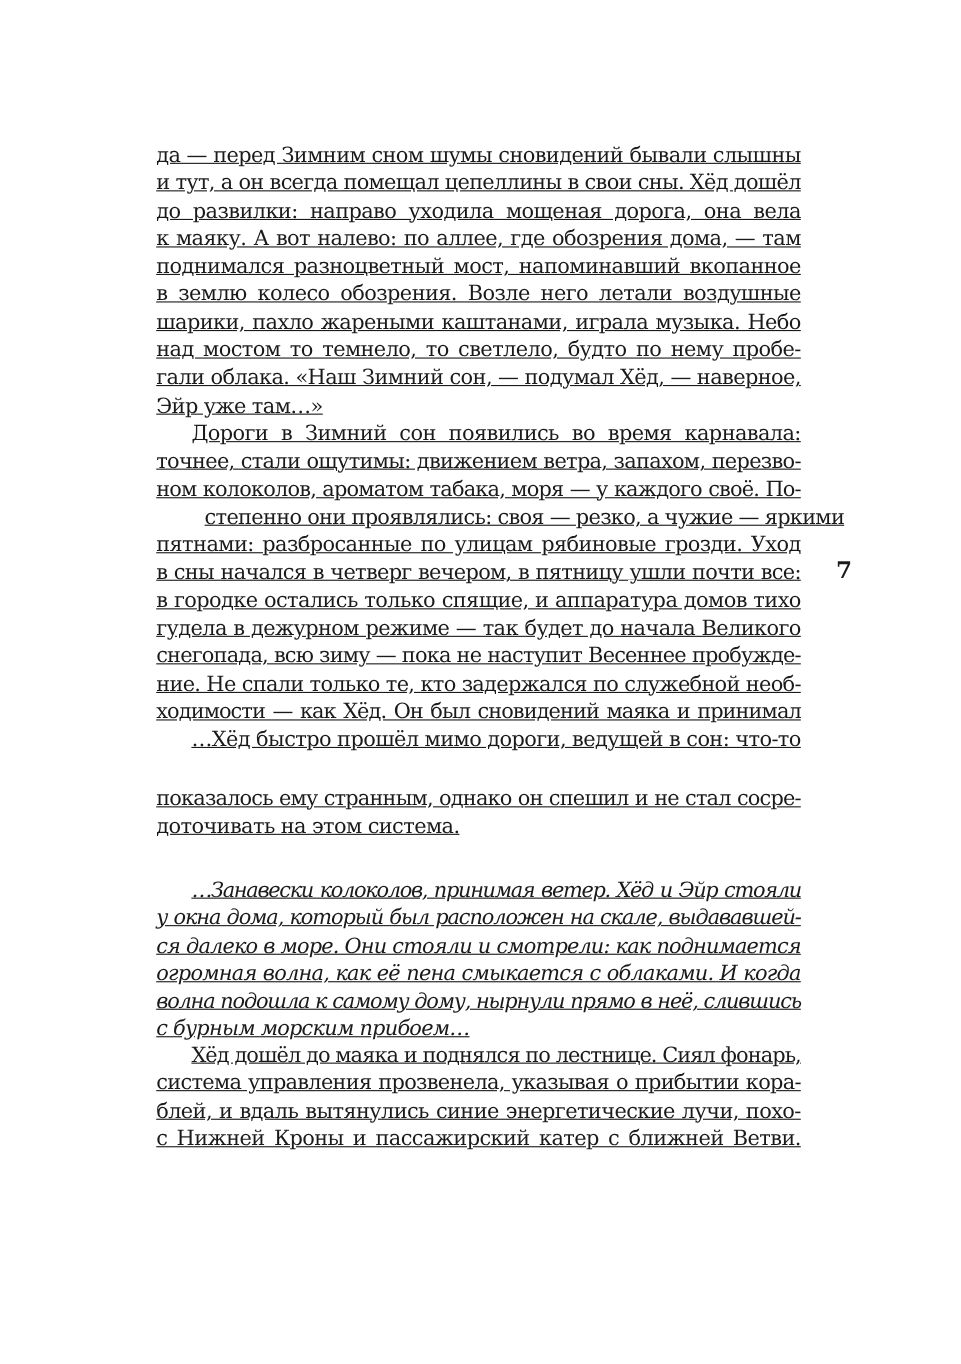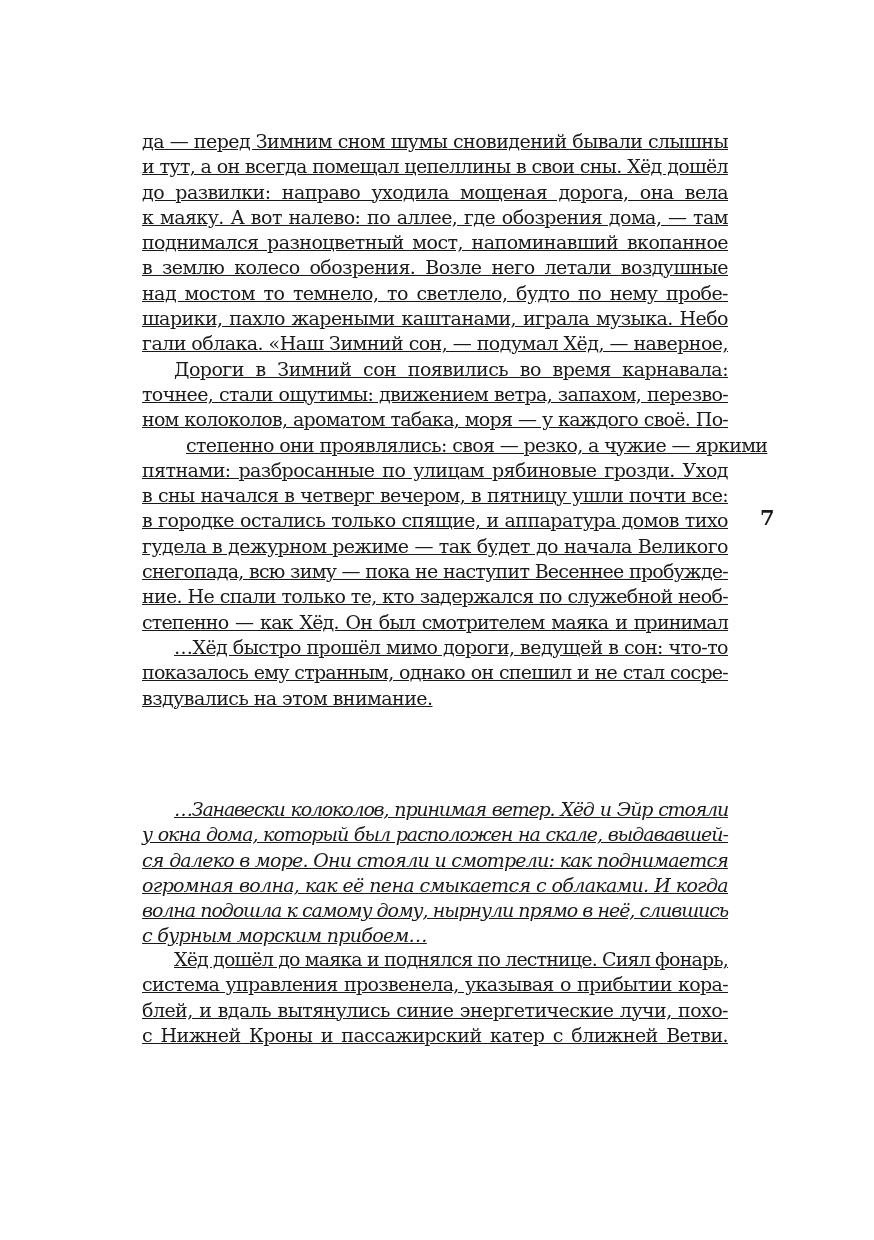--- a/index.html
+++ b/index.html
@@ -67,37 +67,38 @@
 <body>
 
 <div class="page">
   <div class="text-block" id="block-1">
       <span class="line">да — перед Зимним сном шумы сновидений бывали слышны</span>
       <span class="line" style="letter-spacing: -0.65px;">и тут, а он всегда помещал цепеллины в свои сны. Хёд дошёл</span>
       <span class="line">до развилки: направо уходила мощеная дорога, она вела</span>
       <span class="line">к маяку. А вот налево: по аллее, где обозрения дома, — там</span>
       <span class="line">поднимался разноцветный мост, напоминавший вкопанное</span>
       <span class="line">в землю колесо обозрения. Возле него летали воздушные</span>
+      <span class="line">шарики, пахло жареными каштанами, играла музыка. Небо</span>
       <span class="line">над мостом то темнело, то светлело, будто по нему пробе-</span>
-      <span class="line">шарики, пахло жареными каштанами, играла музыка. Небо</span>
       <span class="line">гали облака. «Наш Зимний сон, — подумал Хёд, — наверное,</span>
+      <span class="line last">Эйр уже там…»</span>
       <span class="line indent">Дороги в Зимний сон появились во время карнавала:</span>
       <span class="line" style="letter-spacing: -0.65px;">точнее, стали ощутимы: движением ветра, запахом, перезво-</span>
       <span class="line" style="letter-spacing: -0.75px;">ном колоколов, ароматом табака, моря — у каждого своё. По-</span>
       <span class="line" style="letter-spacing: -0.65px; margin-left: 44px;">степенно они проявлялись: своя — резко, а чужие — яркими</span>
       <span class="line">пятнами: разбросанные по улицам рябиновые грозди. Уход</span>
       <span class="line" style="letter-spacing: -0.65px;">в сны начался в четверг вечером, в пятницу ушли почти все:</span>
       <span class="line">в городке остались только спящие, и аппаратура домов тихо</span>
       <span class="line">гудела в дежурном режиме — так будет до начала Великого</span>
       <span class="line" style="letter-spacing: -0.75px;">снегопада, всю зиму — пока не наступит Весеннее пробужде-</span>
       <span class="line" style="letter-spacing: -0.65px;">ние. Не спали только те, кто задержался по служебной необ-</span>
-      <span class="line" style="letter-spacing: -0.85px;">степенно — как Хёд. Он был смотрителем маяка и принимал</span>
+      <span class="line" style="letter-spacing: -0.85px;">ходимости — как Хёд. Он был сновидений маяка и принимал</span>
       <span class="line indent">…Хёд быстро прошёл мимо дороги, ведущей в сон: что-то</span>
-      <span class="line" style="letter-spacing: -0.75px;">показалось ему странным, однако он спешил и не стал сосре-</span>
-      <span class="line last">вздувались на этом внимание.</span>
+      <span class="line" style="letter-spacing: -0.75px; margin-top: 28px;">показалось ему странным, однако он спешил и не стал сосре-</span>
+      <span class="line last">доточивать на этом система.</span>
     </div>
   <div class="text-block italic" id="block-2">
       <span class="line indent" style="letter-spacing: -1.2px;">…Занавески колоколов, принимая ветер. Хёд и Эйр стояли</span>
       <span class="line" style="letter-spacing: -1px;">у окна дома, который был расположен на скале, выдававшей-</span>
       <span class="line" style="letter-spacing: -0.8px;">ся далеко в море. Они стояли и смотрели: как поднимается</span>
       <span class="line">огромная волна, как её пена смыкается с облаками. И когда</span>
       <span class="line" style="letter-spacing: -1.1px;">волна подошла к самому дому, нырнули прямо в неё, слившись</span>
       <span class="line last">с бурным морским прибоем…</span>
     </div>
   <div class="text-block" id="block-3">

